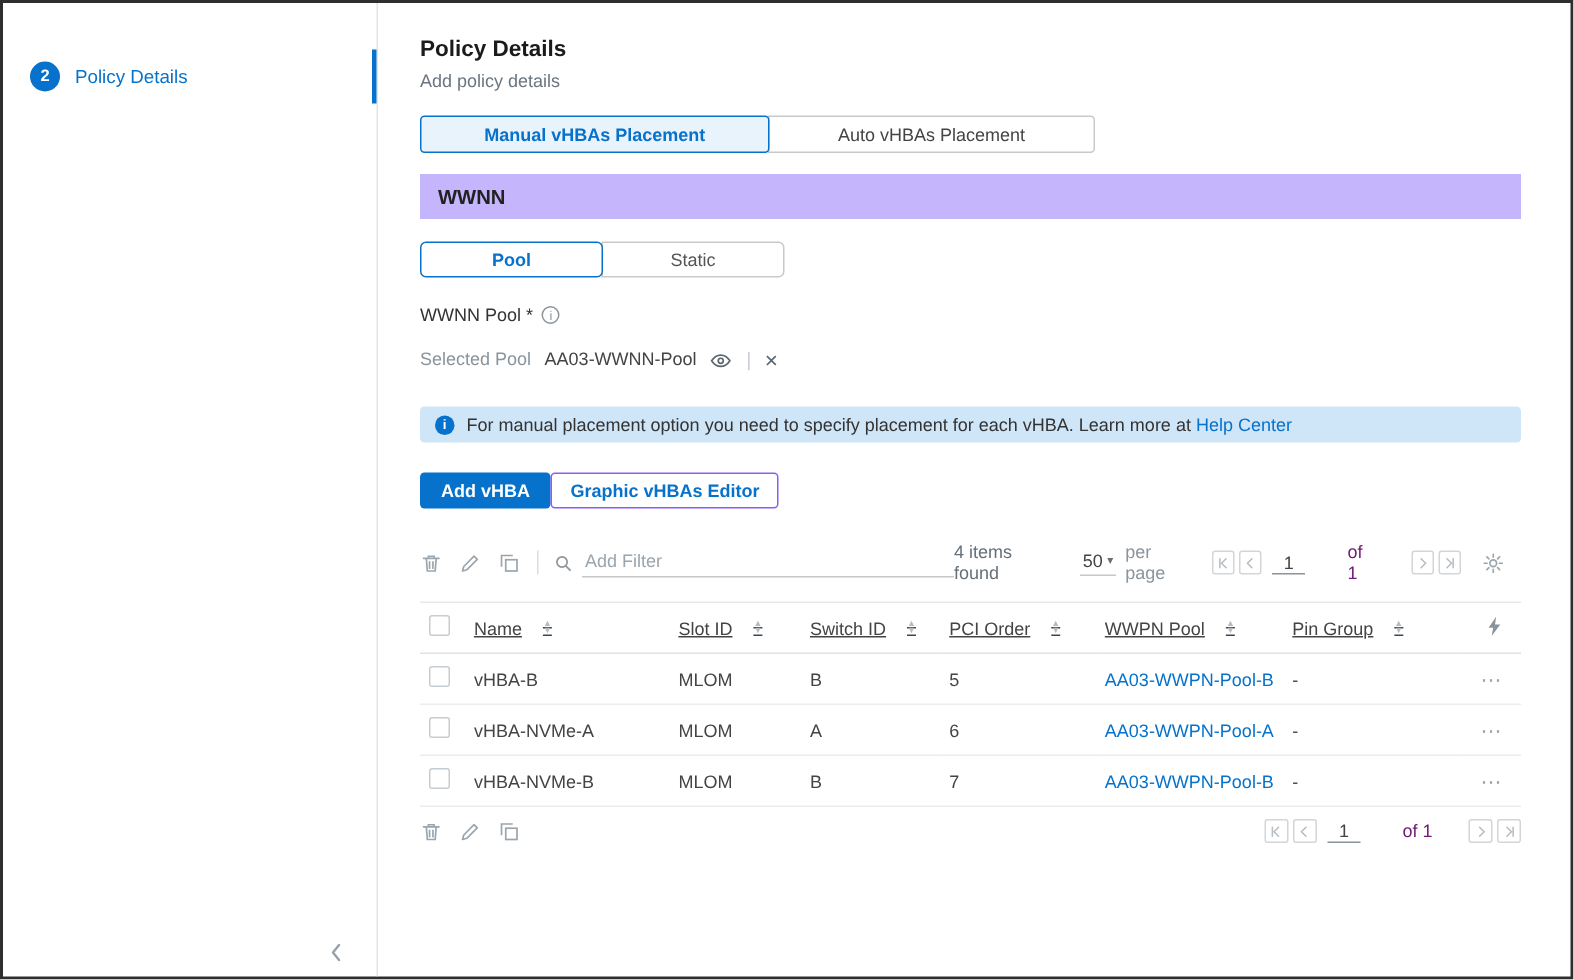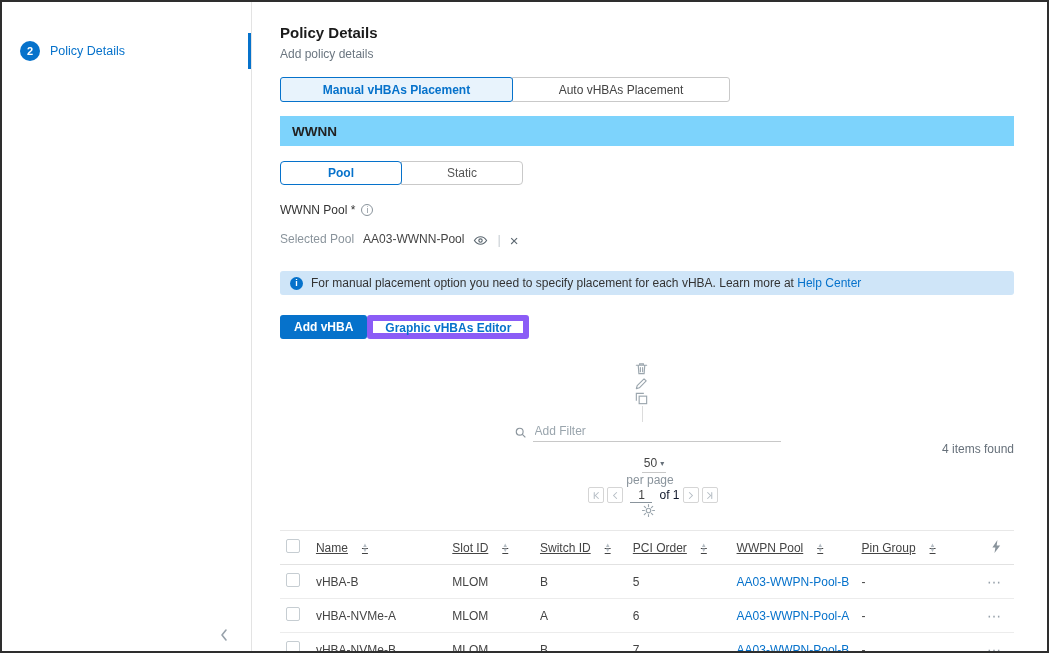--- a/index.html
+++ b/index.html
@@ -24,21 +24,21 @@
 
   .page-title { font-size:15px; font-weight:bold; color:#1b1b1b; }
   .page-subtitle { font-size:12px; color:#6b7680; margin-top:6px; }
 
   .tabs { display:flex; margin-top:16px; }
   .tab { height:25px; display:flex; align-items:center; justify-content:center; font-size:12px; border:1px solid #c9c9c9; background:#fff; color:#444; cursor:pointer; }
   .tab.t1 { width:233px; }
   .tab.t2 { width:218px; margin-left:-1px; border-radius:0 3px 3px 0; }
   .tab.selected { background:#e8f3fc; border-color:#0672CB; color:#0672CB; font-weight:bold; border-radius:3px; z-index:1; }
 
-  .section-bar { margin-top:14px; background:#7dd3fc; height:30px; display:flex; align-items:center; padding-left:12px; font-size:13.5px; font-weight:bold; color:#222; }
+  .section-bar { margin-top:14px; background:#c4b5fd; height:30px; display:flex; align-items:center; padding-left:12px; font-size:13.5px; font-weight:bold; color:#222; }
 
   .modes { display:inline-flex; margin-top:15px; }
   .mode { width:122px; height:24px; display:flex; align-items:center; justify-content:center; font-size:12px; border:1px solid #c9c9c9; background:#fff; color:#555; cursor:pointer; }
   .mode.m2 { margin-left:-1px; border-radius:0 4px 4px 0; }
   .mode.selected { border-color:#0672CB; color:#0672CB; font-weight:bold; border-radius:4px; z-index:1; }
 
   .field-label { margin-top:18px; display:flex; align-items:center; gap:6px; font-size:12px; color:#333; }
   .info-outline { width:12px; height:12px; border:1px solid #8a949c; border-radius:50%; color:#8a949c; font-size:8.5px; display:inline-flex; align-items:center; justify-content:center; font-style:normal; }
 
   .selected-pool { margin-top:15px; display:flex; gap:9px; font-size:12px; }
@@ -47,37 +47,37 @@
   .icon-btn { background:none; border:none; padding:0; cursor:pointer; color:#5b6770; display:inline-flex; align-items:center; }
   .vdiv { color:#c9cfd4; font-size:13px; }
   .close-x { font-size:15px; color:#5b6770; }
 
   .banner { margin-top:22px; background:#cfe5f8; border-radius:3px; padding:5px 10px; display:flex; align-items:center; gap:8px; font-size:12px; color:#333; }
   .info-filled { width:13px; height:13px; border-radius:50%; background:#0672CB; color:#fff; font-size:9px; font-weight:bold; display:inline-flex; align-items:center; justify-content:center; flex-shrink:0; font-style:normal; }
   .link { color:#0672CB; text-decoration:none; cursor:pointer; }
 
   .btn-row { margin-top:20px; display:flex; align-items:center; }
   .btn-primary { background:#0672CB; color:#fff; border:none; border-radius:3px; height:24px; padding:0 14px; font-size:12px; font-weight:bold; cursor:pointer; font-family:inherit; }
-  .btn-outline { background:#fff; color:#0672CB; border:6px solid #8b5cf6; border-radius:3px; height:24px; padding:0 12px; font-size:12px; font-weight:bold; cursor:pointer; font-family:inherit; }
-
-  
-  .tbl-toolbar { margin-top:22px; display:flex; align-items:center; font-size:12px; color:#66707a;flex-direction:column; }
+  .btn-outline { background:#fff; color:#0672CB; border:1px solid #8b5cf6; border-radius:3px; height:24px; padding:0 12px; font-size:12px; font-weight:bold; cursor:pointer; font-family:inherit; }
+
+  
+  .tbl-toolbar { margin-top:22px; display:flex; align-items:center; font-size:12px; color:#66707a; }
   .tool-icon { background:none; border:none; padding:0; color:#9aa5ad; cursor:pointer; display:inline-flex; align-items:center; margin-right:11px; }
   .sep { width:1px; height:16px; background:#dcdcdc; margin:0 10px 0 0; }
   .search-wrap { display:flex; align-items:center; gap:6px; color:#8a949c; }
   .filter-input { border:none; border-bottom:1px solid #c8c8c8; width:248px; font-size:12px; padding:2px 2px 3px; color:#444; outline:none; font-family:inherit; background:transparent; }
   .filter-input::placeholder { color:#9aa5ad; }
   .items-found { margin-left:auto; color:#66707a; }
   .page-size { display:inline-flex; align-items:center; gap:3px; border-bottom:1px solid #c8c8c8; padding:0 2px 2px; margin-left:14px; color:#444; cursor:pointer; }
   .caret { font-size:8px; color:#66707a; }
   .per-page { color:#8a949c; margin-left:6px; }
   .pager { display:inline-flex; align-items:center; gap:3px; margin-left:12px; }
   .pg { width:16px; height:16px; border:1px solid #d5d5d5; border-radius:2px; background:#fff; color:#b6bec5; display:inline-flex; align-items:center; justify-content:center; padding:0; cursor:pointer; }
   .page-input { width:22px; border:none; border-bottom:1px solid #8a949c; text-align:center; font-size:12px; color:#444; outline:none; margin:0 4px; font-family:inherit; background:transparent; }
-  .of-label { color:#0f172a; margin:0 0; }
+  .of-label { color:#701a75; margin:0 21px; }
   .gear-btn { margin-left:14px; }
 
   
   table { width:100%; border-collapse:collapse; margin-top:12px; font-size:12px; }
   thead th { text-align:left; font-weight:normal; color:#444; padding:8px 6px; border-top:1px solid #e8e8e8; border-bottom:1px solid #e2e2e2; white-space:nowrap; }
   tbody td { padding:8px 6px; border-bottom:1px solid #ececec; color:#444; white-space:nowrap; }
   .th-inner { display:inline-flex; align-items:center; gap:14px;text-decoration:underline; }
   .sort { display:inline-flex; flex-direction:column; font-size:6px; line-height:5px; color:#b4bcc3; cursor:pointer; font-style:normal; }
   .cb { width:14px; height:14px; border:1px solid #c6cdd2; border-radius:2px; background:#fff; display:inline-block; cursor:pointer; }
   td.more-cell, th.more-cell { text-align:right; padding-right:12px; }

